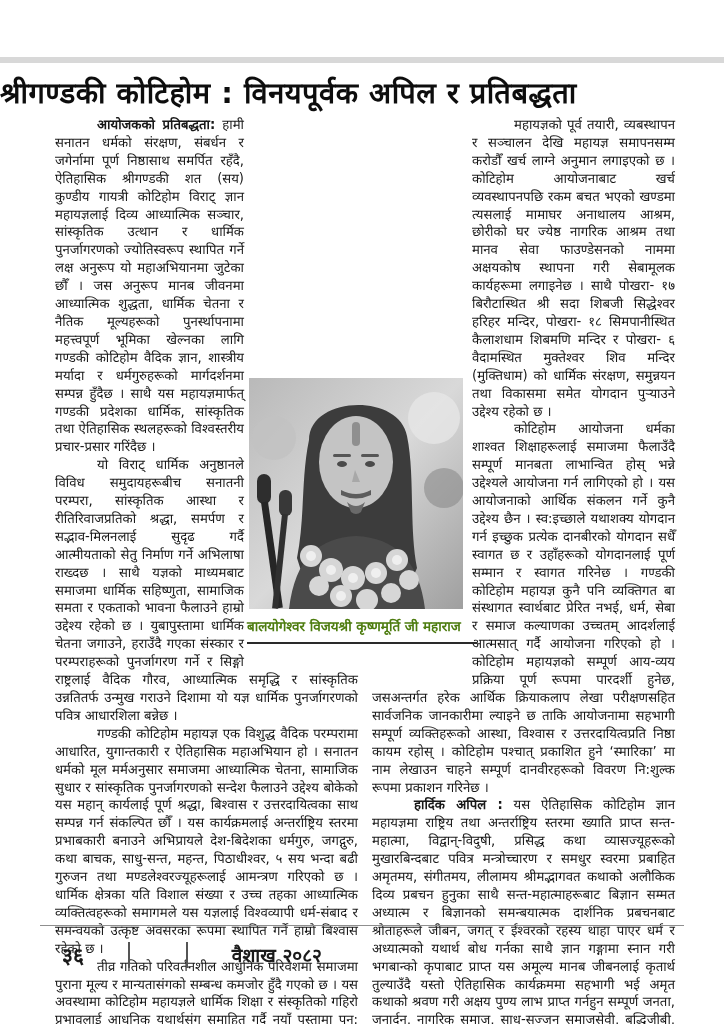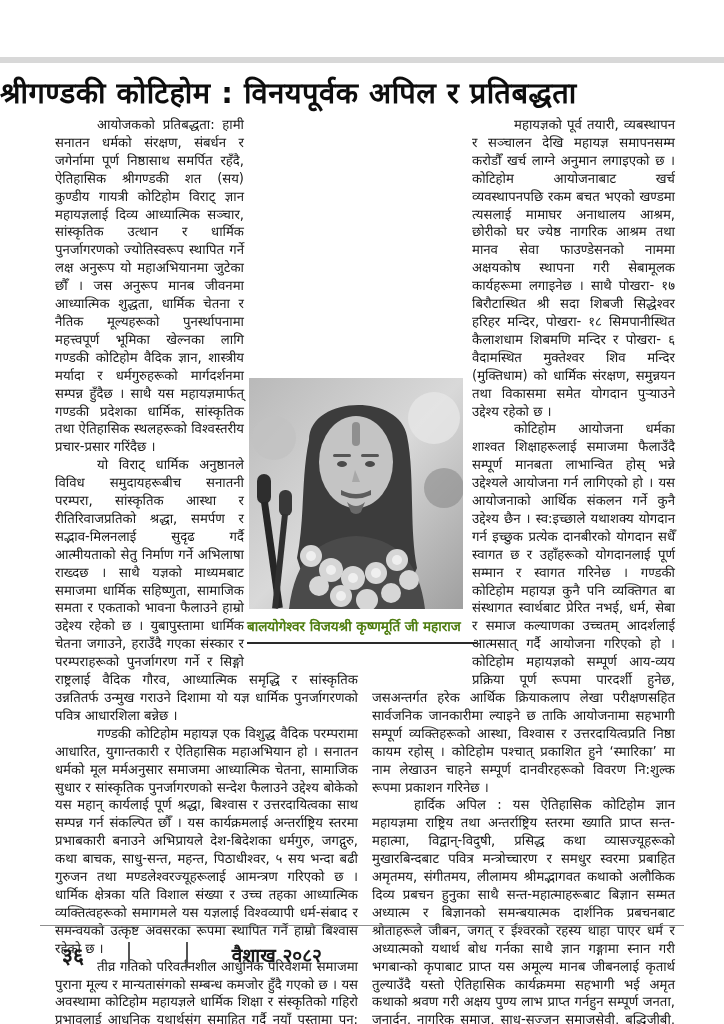--- a/index.html
+++ b/index.html
@@ -17,21 +17,21 @@
   }
   .columns {
     position:absolute; top:116px; left:55px; width:620px;
     display:flex; gap:14px;
   }
   .col {
     width:303px; font-size:13.2px; line-height:17.9px;
     text-align:justify; text-justify:inter-word; color:#181818;
   }
   .col p { margin:0; text-indent:42px; }
-  .lead { font-weight:normal; }
+  .lead { font-weight:bold; }
   
   .spacer-right { float:right; width:114px; height:292px; margin-top:262px; }
   .spacer-left  { float:left;  width:100px; height:294px; margin-top:262px; }
   .photo-block { position:absolute; left:249px; top:378px; width:214px; }
   .photo-frame { width:214px; height:231px; display:block; }
   .photo-caption {
     font-weight:bold; font-size:13.5px; text-align:left;
     padding:8px 0 7px; border-bottom:2px solid #2a2a2a; color:#4d7c0f;
     white-space:nowrap; margin:0 -14px 0 -2px;
   }

